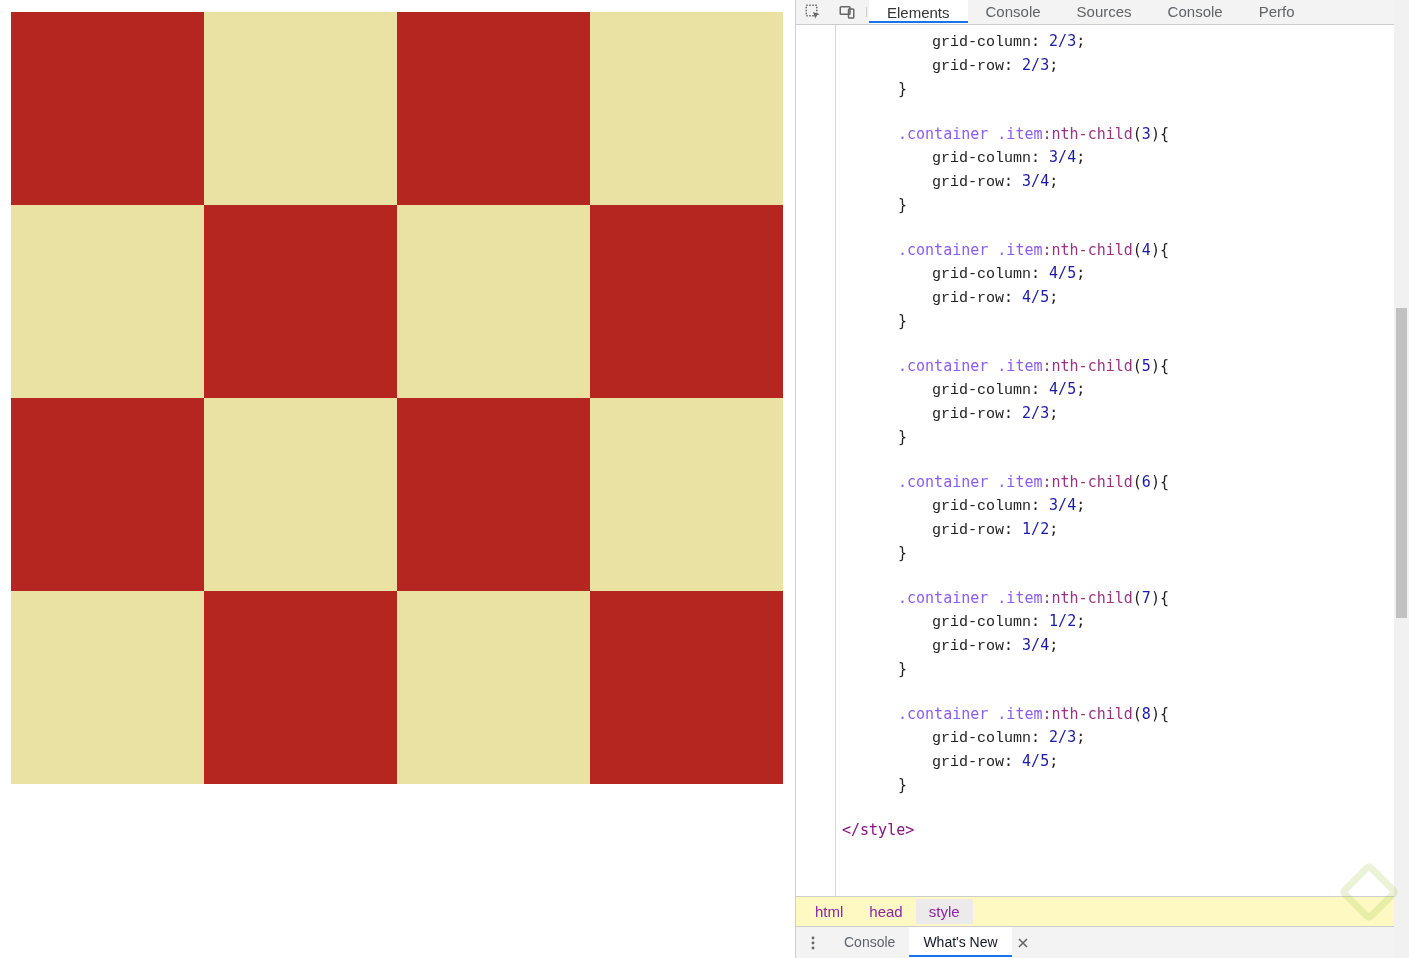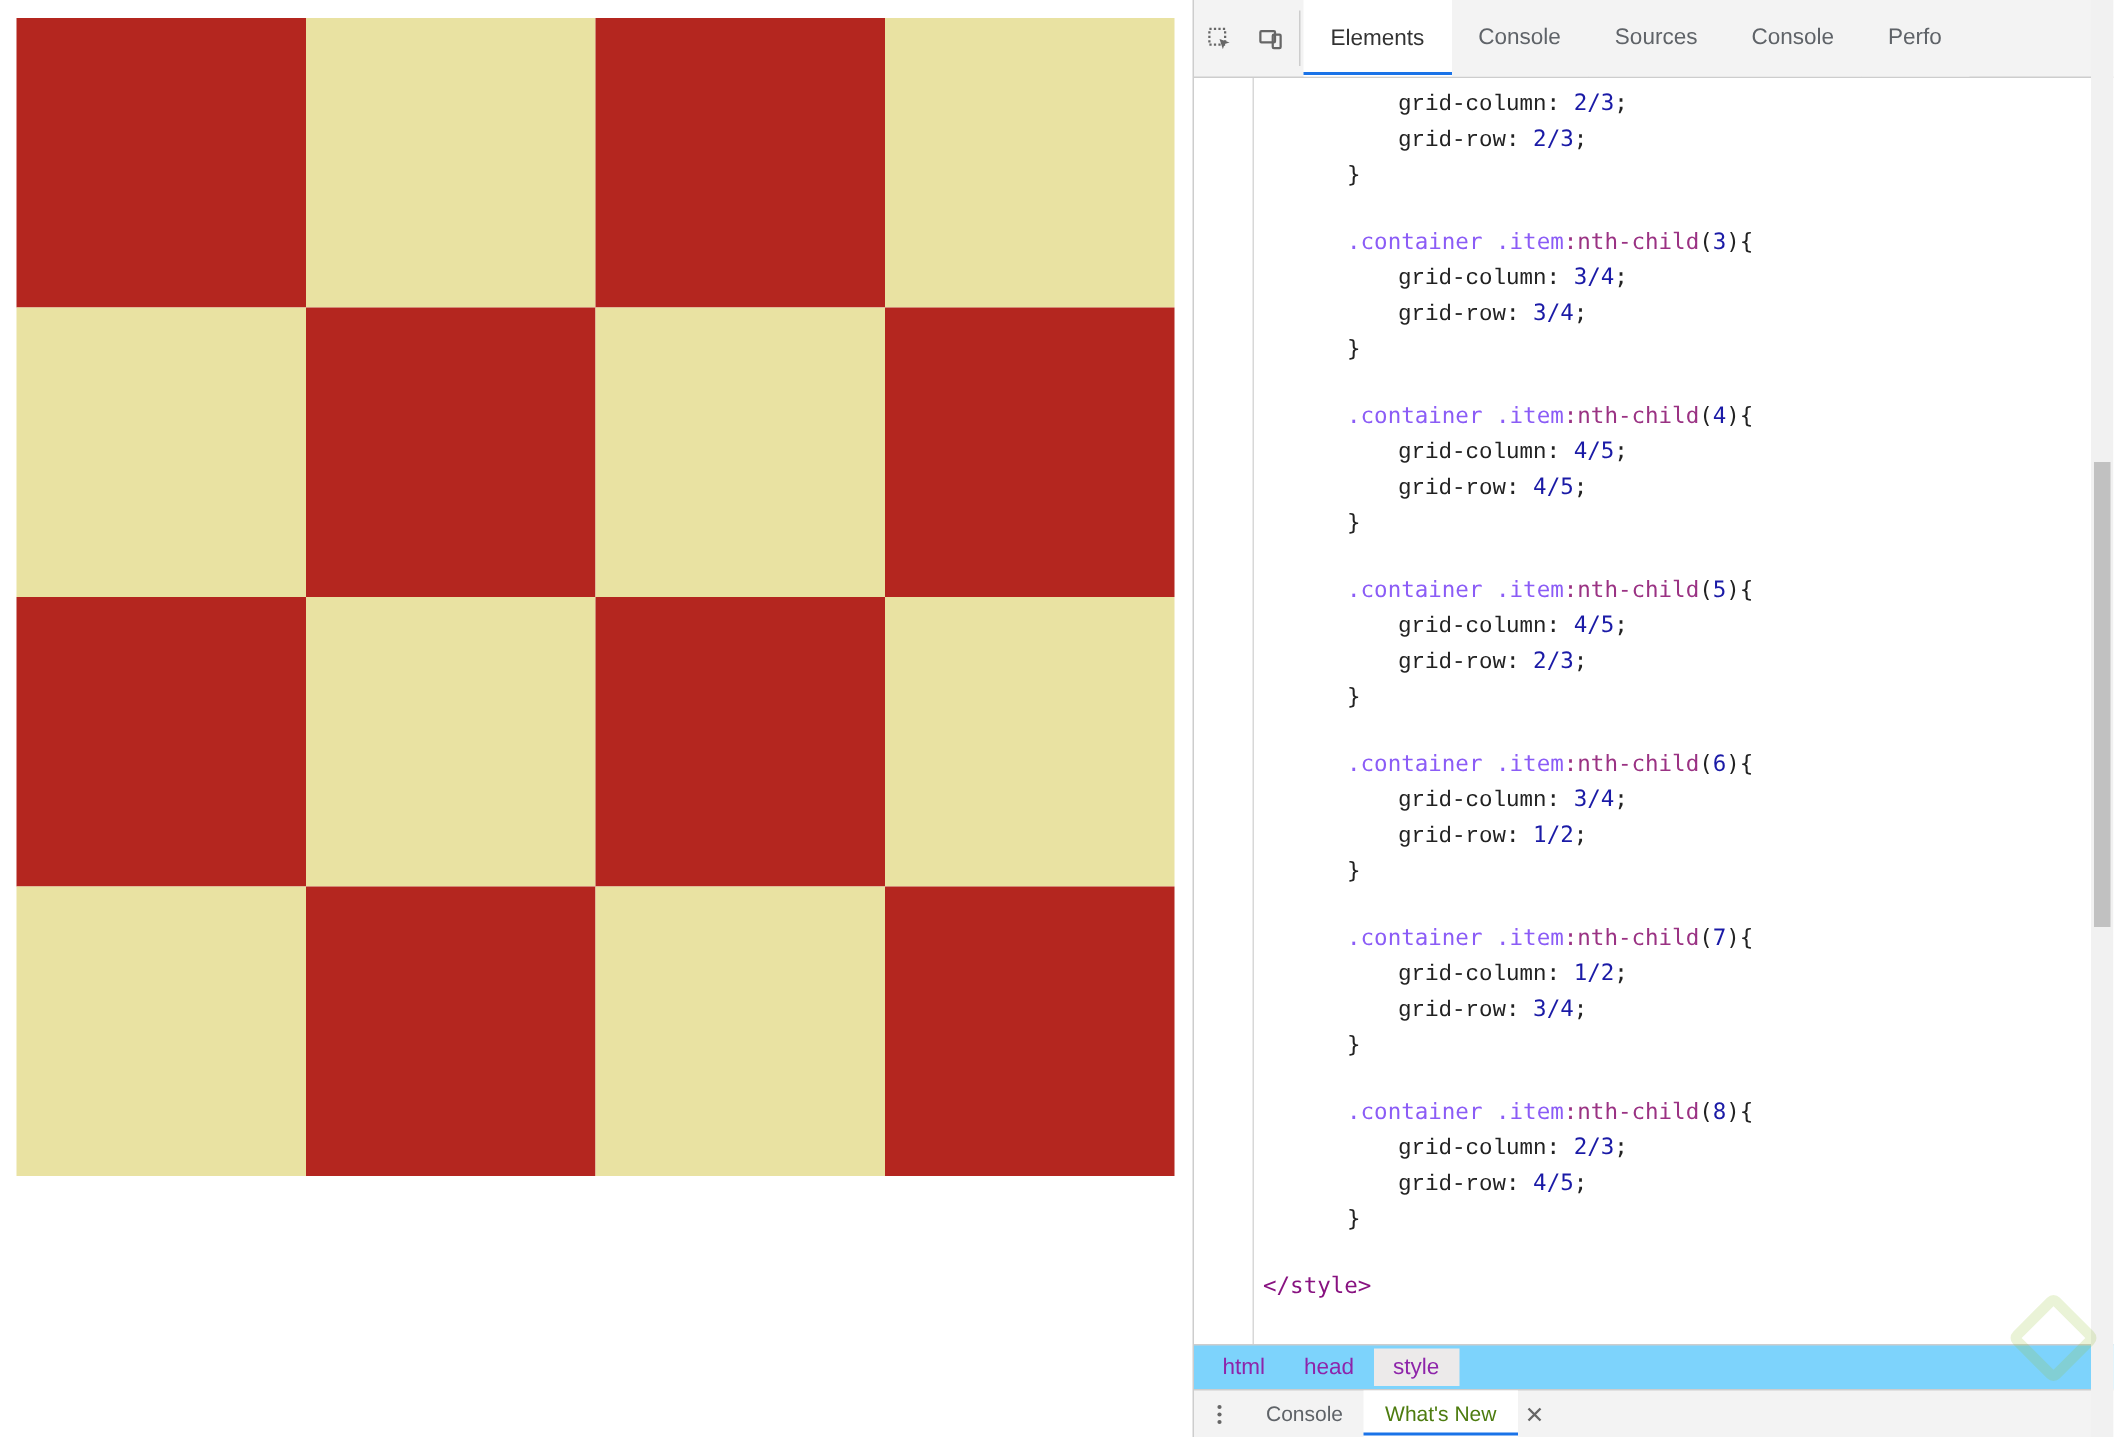--- a/index.html
+++ b/index.html
@@ -37,21 +37,21 @@
   .devtools {
     position: absolute;
     left: 795px; top: 0;
     right: 0; bottom: 0;
     border-left: 1px solid #cdcdcd;
     background: #fff;
     display: flex;
     flex-direction: column;
   }
   .dt-top {
-    height: 52px;
+    height: 25px;
     border-bottom: 1px solid #cdcdcd;
     background: #f3f3f3;
     display: flex;
     align-items: stretch;
   }
   .dt-icon-btn {
     width: 34px;
     display: flex;
     align-items: center;
     justify-content: center;
@@ -123,21 +123,21 @@
     position:absolute;
     left:2px; width:11px;
     top:308px; height:310px;
     background:#c1c1c1;
     border-radius:0;
   }
   
   .crumb-bar {
     height: 30px;
     border-top: 1px solid #cdcdcd;
-    background:#7dd3fc;
+    background:#fef9c3;
     display:flex;
     align-items:center;
     font-size: 15px;
     padding-left:6px;
     color:#5f6368;
   }
   .crumb {
     padding: 4px 13px;
   }
   .crumb.active {
@@ -162,21 +162,21 @@
   .drawer-tab {
     padding:0 14px;
     font-size:14px;
     display:flex;align-items:center;
     color:#5f6368;
     border-bottom:2px solid transparent;
     position:relative;
   }
   .drawer-tab.active {
     background:#fff;
-    color:#4d7c0f;
+    color:#0f172a;
   }
   .drawer-tab.active::after{
     content:"";position:absolute;left:0;right:0;bottom:-1px;height:2px;background:#1a73e8;
   }
   .drawer-close {
     width:22px;display:flex;align-items:center;justify-content:center;color:#666;
   }
   .drawer-close svg{width:12px;height:12px;}
   
   .watermark {

